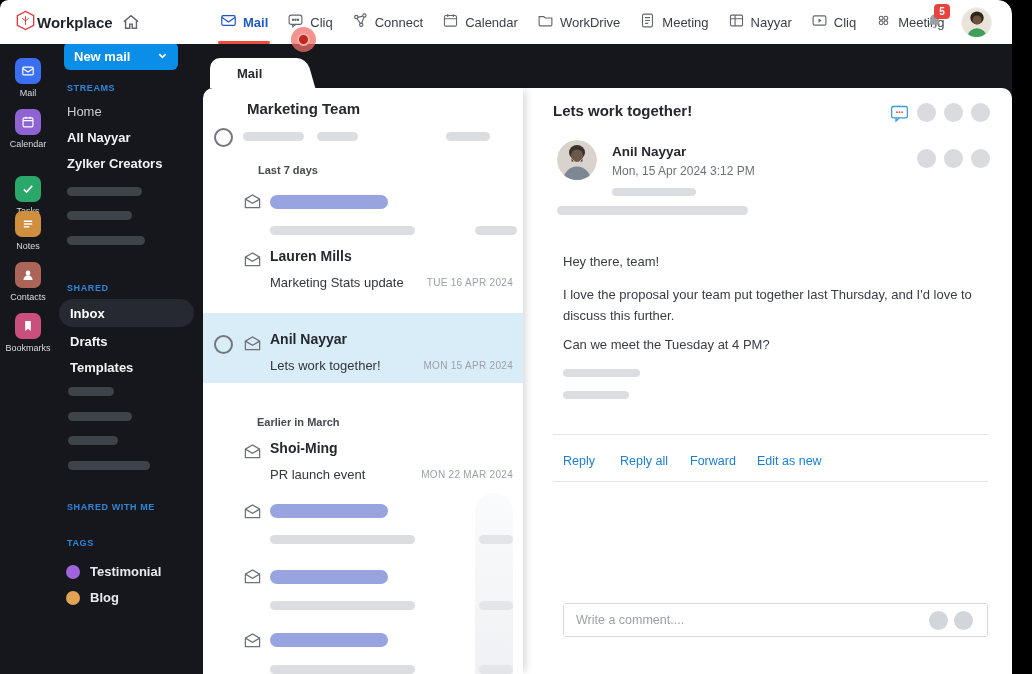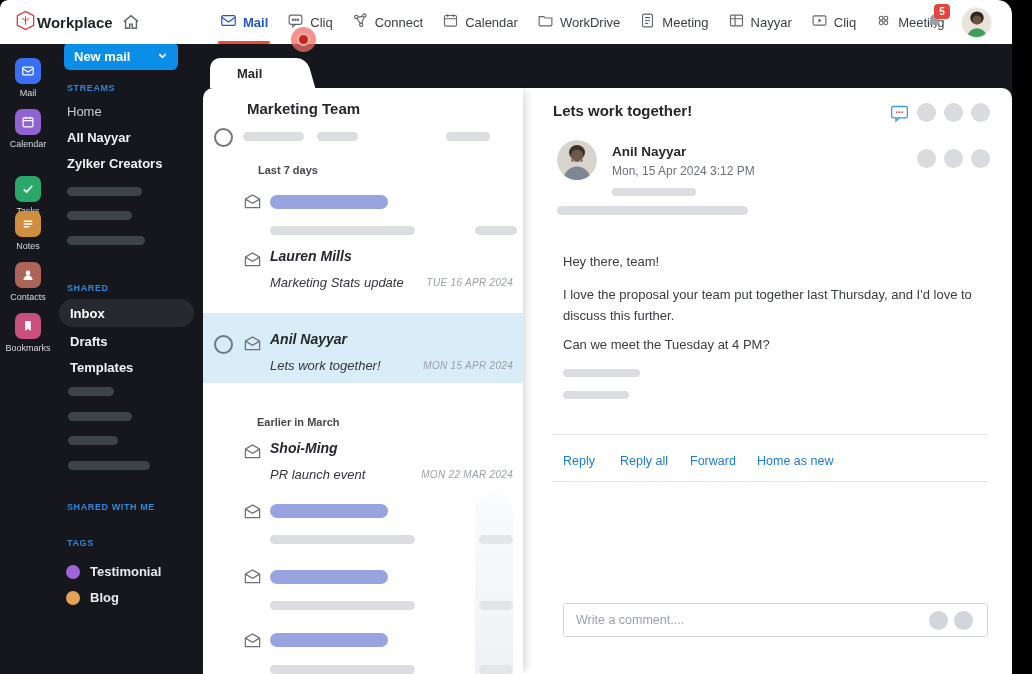--- a/index.html
+++ b/index.html
@@ -68,21 +68,21 @@
 
   
   .list-panel { position:absolute; left:203px; top:88px; width:320px; height:586px; background:#fff;
     border-radius:10px 0 0 0; z-index:5; box-shadow:5px 0 10px -3px rgba(0,0,0,.18); }
   .list-header { position:absolute; left:44px; top:12px; font-size:15px; font-weight:bold; color:#26282c; }
   .check-circle { position:absolute; width:19px; height:19px; border:2px solid #73777d;
     border-radius:50%; background:#fff; cursor:pointer; }
   .skel { position:absolute; background:#dcdde0; border-radius:5px; }
   .skel.blue { background:#97a4e0; height:14px; border-radius:7px; }
   .group-label { position:absolute; font-size:11px; font-weight:bold; color:#45484d; }
-  .mail-item { position:absolute; left:0; width:320px; height:64px; cursor:pointer;font-style:italic; }
+  .mail-item { position:absolute; left:0; width:320px; height:64px; cursor:pointer; }
   .mail-item.selected { background:#d9edf9; height:70px; }
   .env { position:absolute; left:40px; width:19px; height:19px; }
   .sender { position:absolute; left:67px; font-size:14px; font-weight:bold; color:#26282d; white-space:nowrap; }
   .subject { position:absolute; left:67px; font-size:13px; font-weight:500; color:#33363b; white-space:nowrap; }
   .mdate { position:absolute; right:10px; font-size:10px; color:#9ba0a8; letter-spacing:.3px; white-space:nowrap; }
   .scroll-shimmer { position:absolute; right:10px; top:405px; bottom:0; width:38px;
     background:linear-gradient(#fafbfc,#f0f1f4); border-radius:19px 19px 0 0; }
 
   
   .reading { position:absolute; left:523px; top:88px; width:489px; height:586px; background:#fff;
@@ -470,21 +470,21 @@
     <div class="mail-body" style="top:196px">I love the proposal your team put together last Thursday, and I'd love to discuss this further.</div>
     <div class="mail-body" style="top:246px">Can we meet the Tuesday at 4 PM?</div>
 
     <div class="skel" style="left:40px; top:281px; width:77px; height:8px"></div>
     <div class="skel" style="left:40px; top:303px; width:66px; height:8px"></div>
 
     <div class="divider" style="top:346px"></div>
     <span class="action-link" style="left:40px; top:366px">Reply</span>
     <span class="action-link" style="left:97px; top:366px">Reply all</span>
     <span class="action-link" style="left:167px; top:366px">Forward</span>
-    <span class="action-link" style="left:234px; top:366px">Home as new</span>
+    <span class="action-link" style="left:234px; top:366px">Edit as new</span>
     <div class="divider" style="top:393px"></div>
 
     <div class="comment-box">
       <input type="text" placeholder="Write a comment...." style="">
       <div class="circ" style="left:365px; top:7px; background:#d2d5d9"></div>
       <div class="circ" style="left:390px; top:7px; background:#d2d5d9"></div>
     </div>
   </div>
 
 </div>

